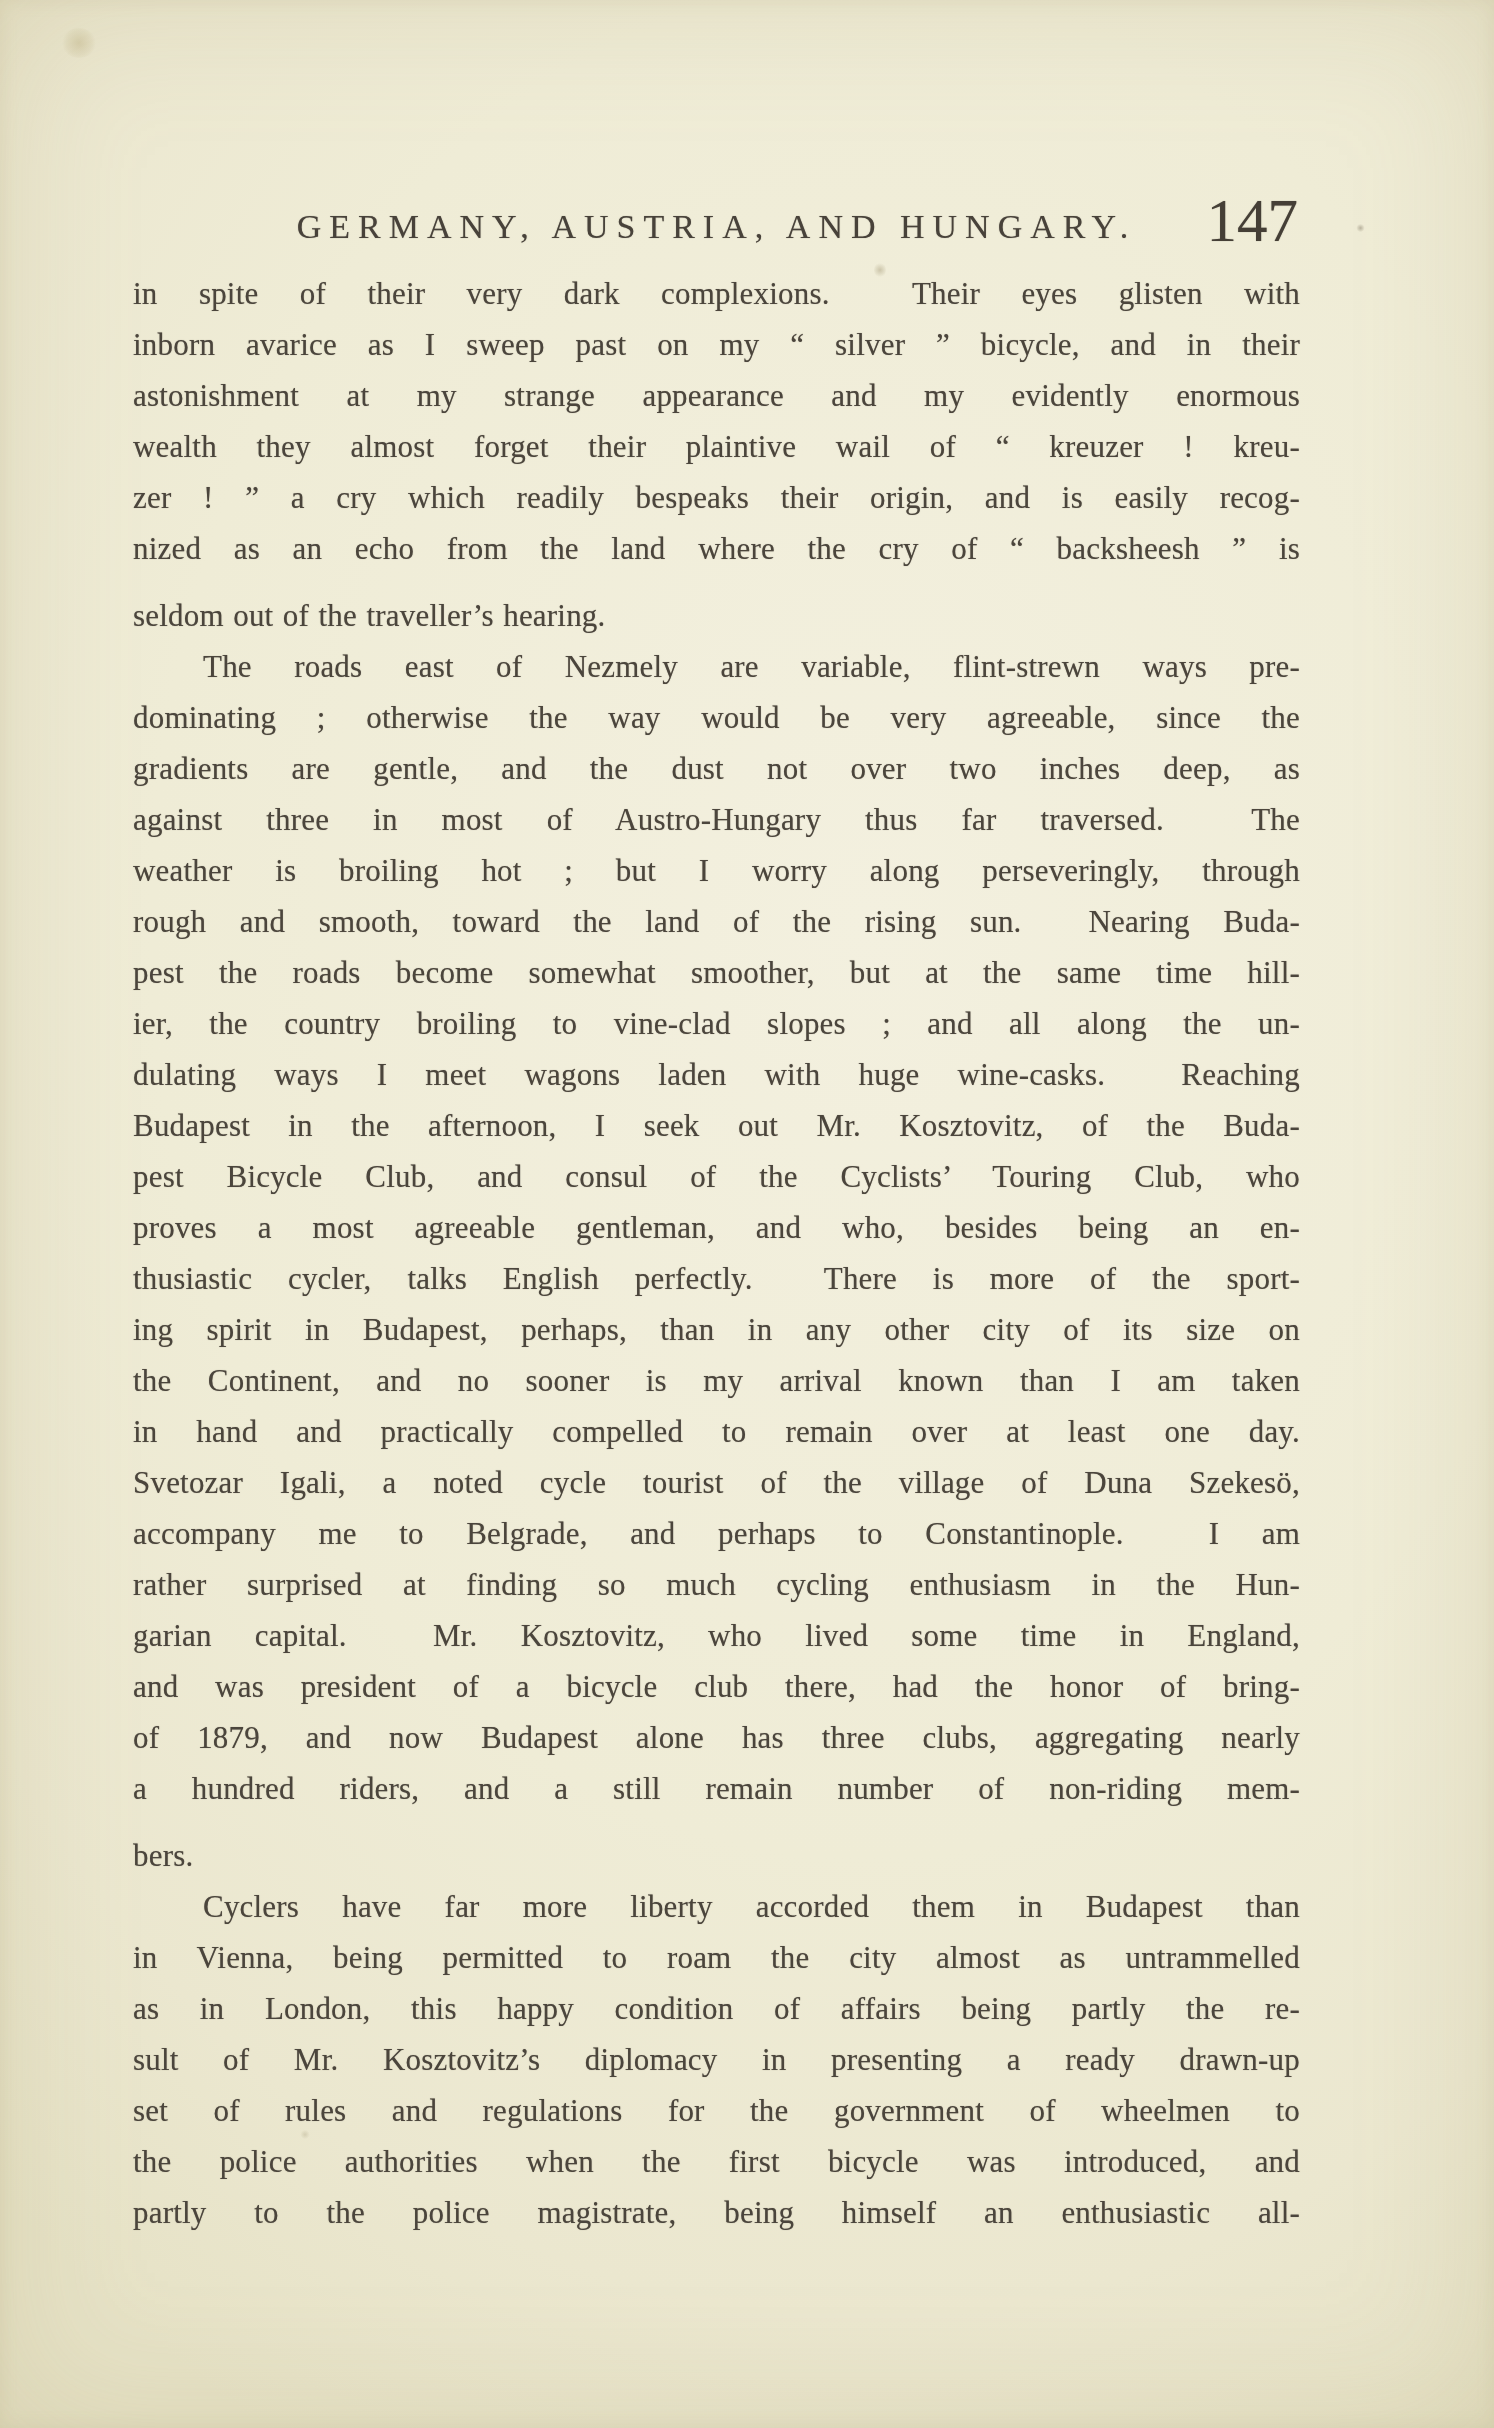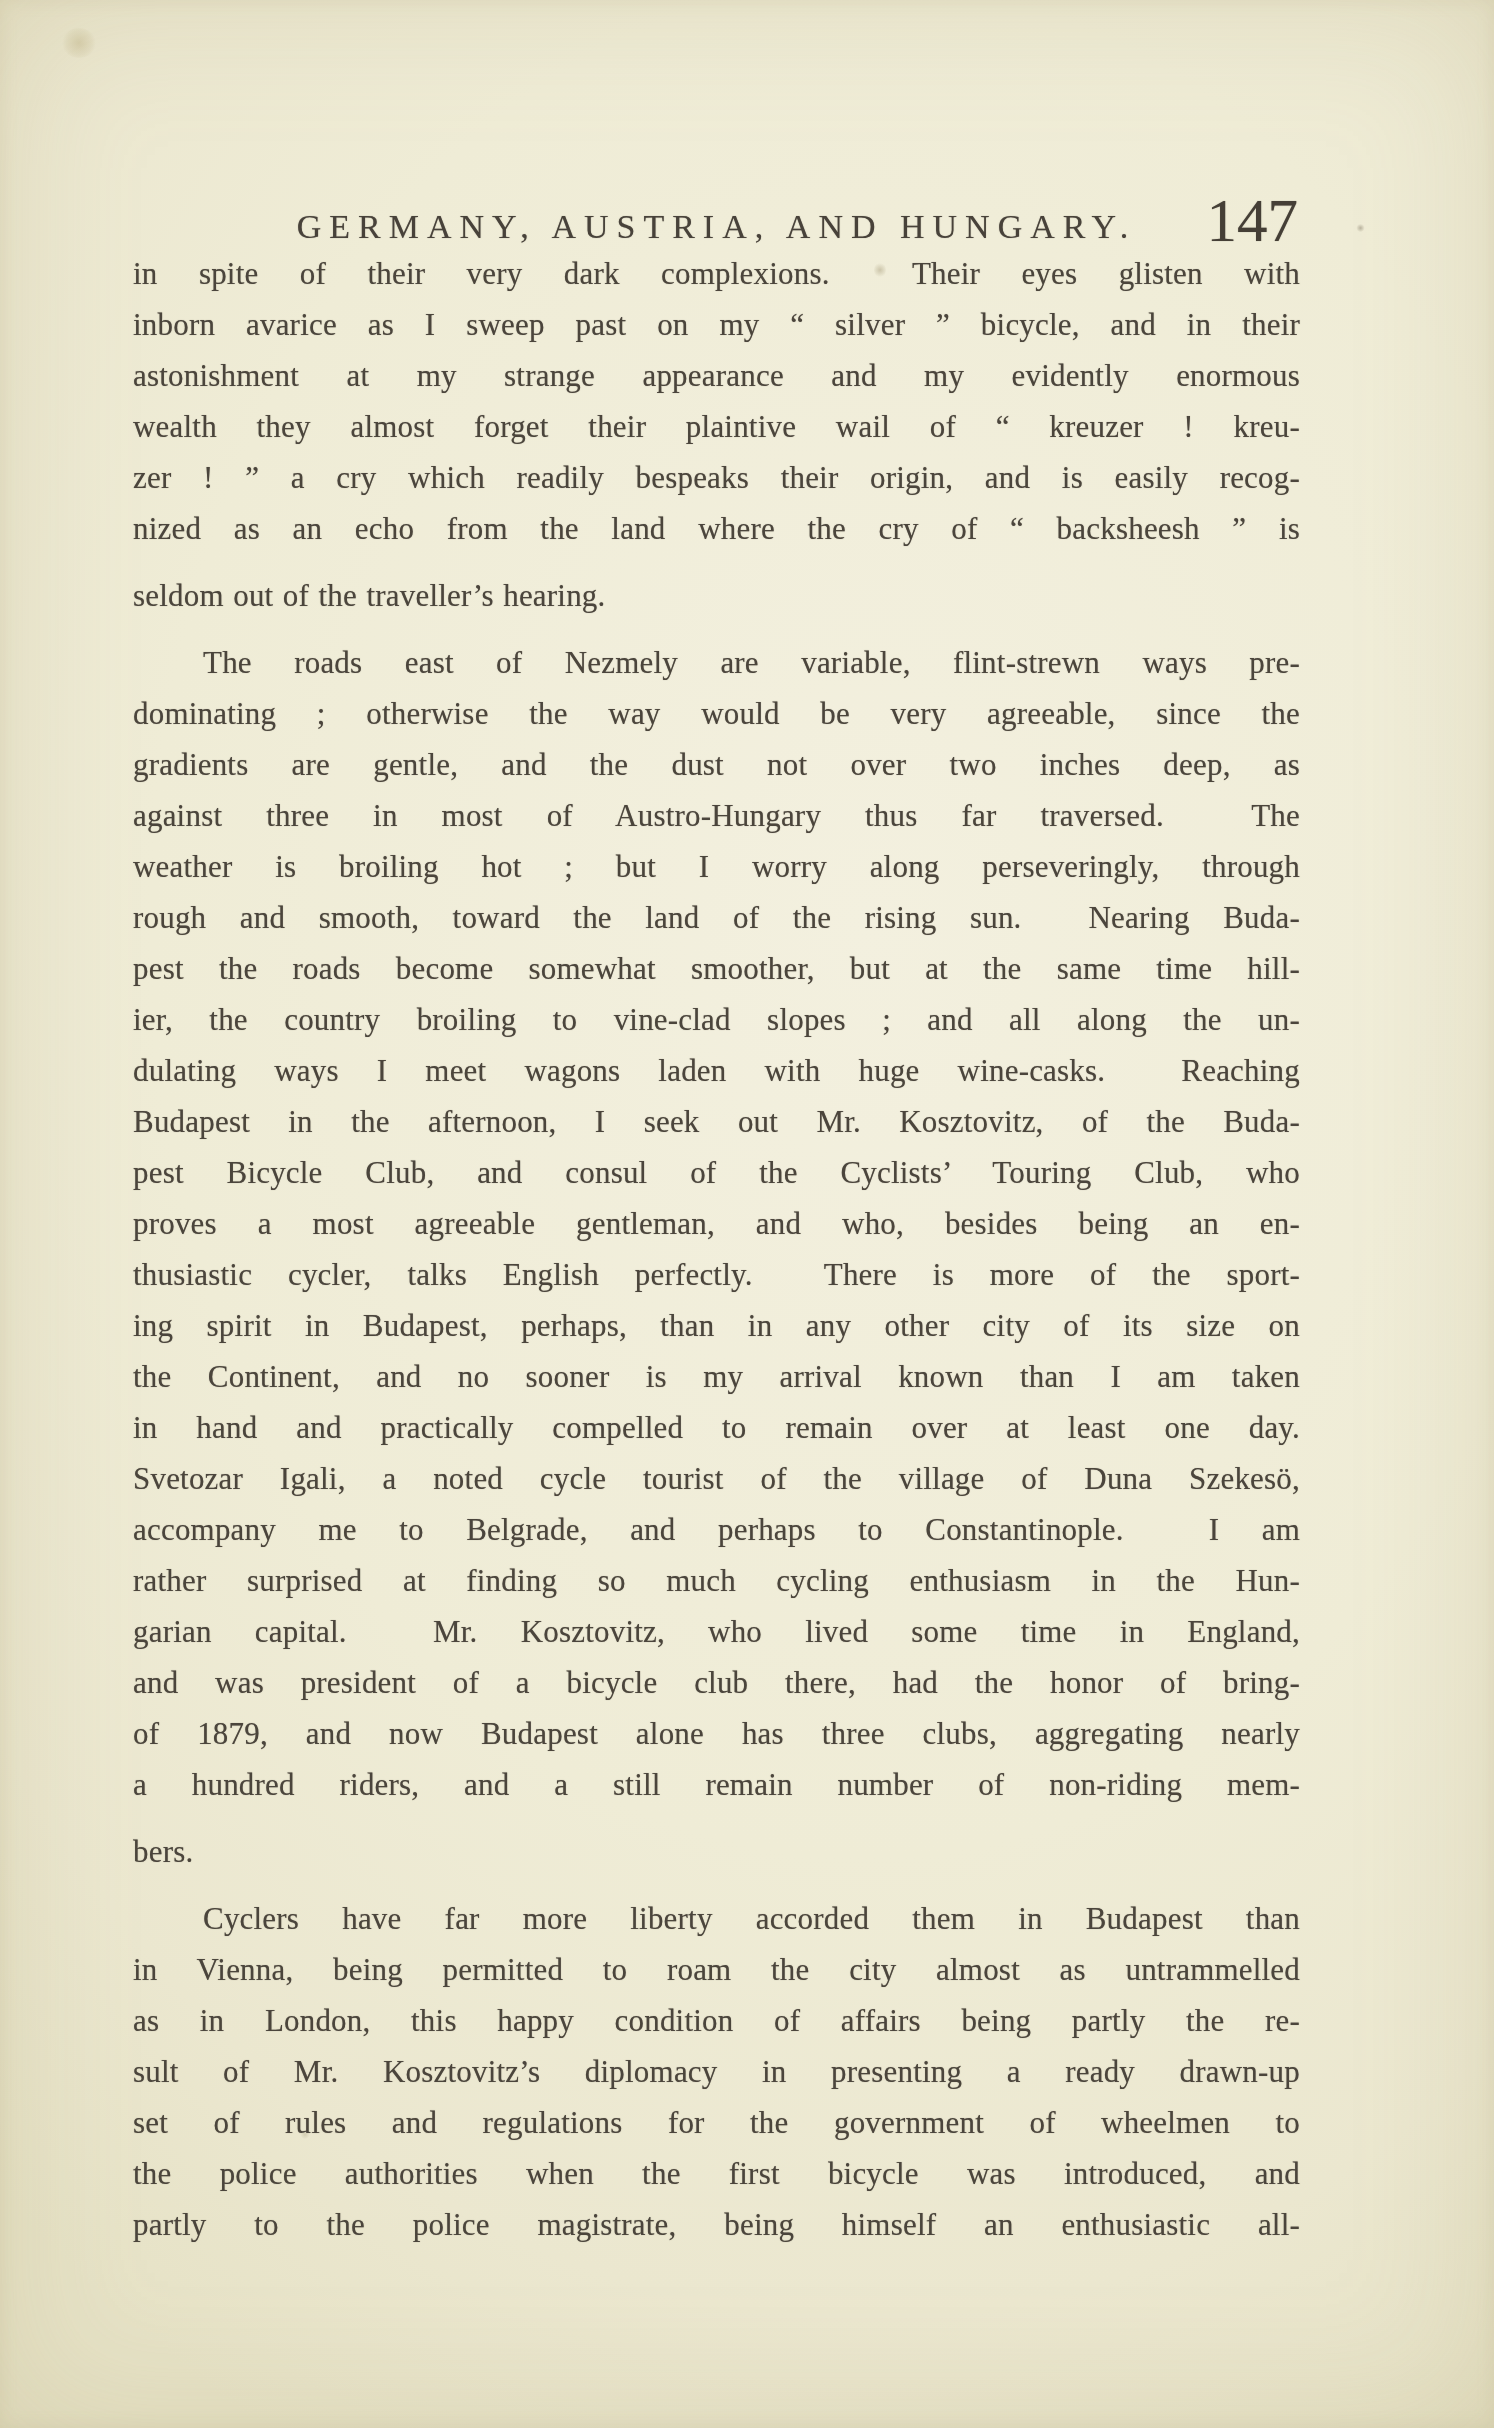--- a/index.html
+++ b/index.html
@@ -27,36 +27,36 @@
     text-shadow:0 0 1px rgba(72,66,58,0.5);
   }
   .page-number{
     position:absolute;right:2px;bottom:-5px;
     font-size:61px;line-height:1;
     color:#453f36;
     text-shadow:0 0 1px rgba(69,63,54,0.55);
   }
   .page-body{
     position:absolute;
-    left:133px;top:248px;
+    left:133px;top:268px;
     width:1167px;
     font-size:31px;
     line-height:51px;
     color:#4b453c;
     letter-spacing:0.2px;
     word-spacing:1.5px;
     text-shadow:0 0 0.9px rgba(75,69,60,0.5);
   }
   .line{
     text-align:justify;
     text-align-last:justify;
     text-justify:inter-word;
   }
   .line.short{text-align-last:left;margin-top:16px;}
-  .line.indent{text-indent:70px;margin-top:16px;}
+  .line.indent{text-indent:70px;}
   .speck{position:absolute;border-radius:50%;pointer-events:none;}
   .speck-a{left:62px;top:28px;width:34px;height:30px;
     background:radial-gradient(circle,rgba(176,162,110,0.35) 0%,rgba(176,162,110,0.12) 55%,rgba(176,162,110,0) 75%);}
   .speck-b{left:1356px;top:224px;width:9px;height:8px;
     background:radial-gradient(circle,rgba(120,110,90,0.45) 0%,rgba(120,110,90,0) 70%);}
   .speck-c{left:874px;top:262px;width:12px;height:16px;
     background:radial-gradient(circle,rgba(150,138,100,0.4) 0%,rgba(150,138,100,0) 70%);}
   .speck-d{left:300px;top:2130px;width:10px;height:9px;
     background:radial-gradient(circle,rgba(160,150,115,0.3) 0%,rgba(160,150,115,0) 70%);}
 </style>

